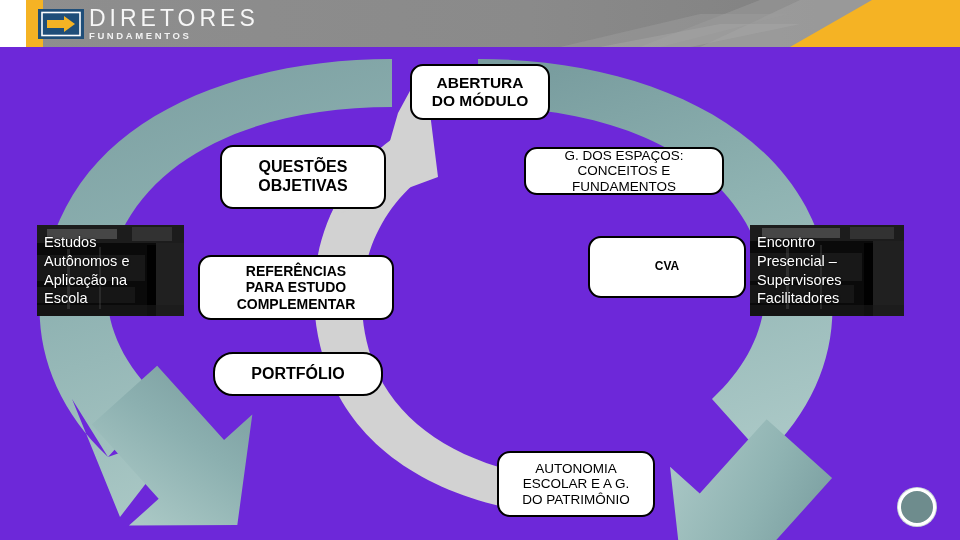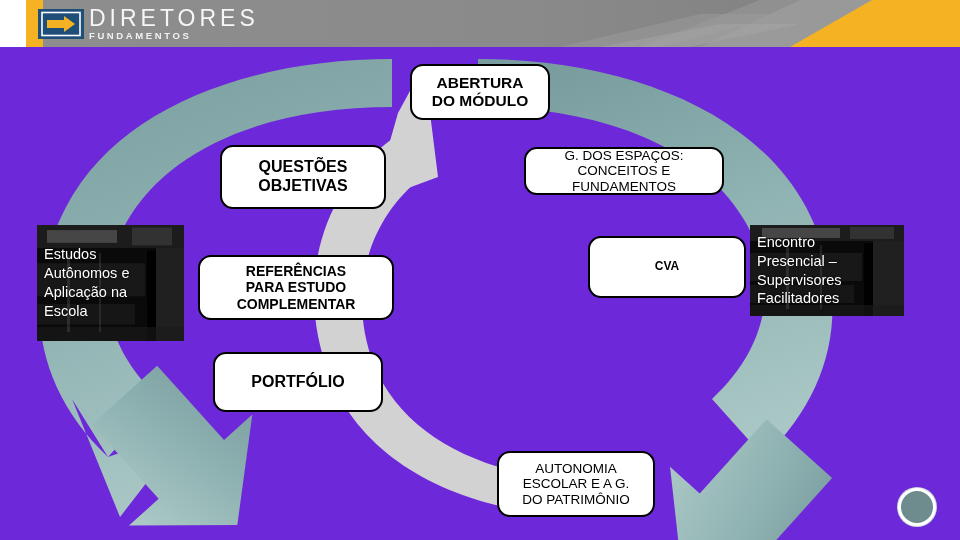--- a/index.html
+++ b/index.html
@@ -238,31 +238,31 @@
     </div>
 
     <div class="node bold" style="left:198px; top:208px; width:196px; height:65px; font-size:14px;">
       <span>REFERÊNCIAS<br>PARA ESTUDO<br>COMPLEMENTAR</span>
     </div>
 
     <div class="node bold" style="left:588px; top:189px; width:158px; height:62px; font-size:12px;">
       <span>CVA</span>
     </div>
 
-    <div class="node bold" style="left:213px; top:305px; width:170px; height:60px; font-size:16px;">
+    <div class="node bold" style="left:213px; top:305px; width:170px; height:44px; font-size:16px;border-radius:20px;">
       <span>PORTFÓLIO</span>
     </div>
 
 
 
     <div class="node" style="left:497px; top:404px; width:158px; height:66px; font-size:13.5px;">
       <span>AUTONOMIA<br>ESCOLAR E A G.<br>DO PATRIMÔNIO</span>
     </div>
 
-    <div class="photo" style="left:37px; top:178px; width:147px; height:116px;">
+    <div class="photo" style="left:37px; top:178px; width:147px; height:91px;">
       <svg class="ph-bg" viewBox="0 0 147 91" preserveAspectRatio="none">
         <rect x="0" y="0" width="147" height="91" fill="#0a0a0a"></rect>
         <rect x="0" y="0" width="147" height="18" fill="#2b2b2b" opacity=".55"></rect>
         <rect x="10" y="4" width="70" height="10" fill="#7a7a7a" opacity=".45"></rect>
         <rect x="95" y="2" width="40" height="14" fill="#555" opacity=".4"></rect>
         <rect x="0" y="30" width="108" height="26" fill="#3a3a3a" opacity=".3"></rect>
         <rect x="110" y="20" width="9" height="71" fill="#000" opacity=".9"></rect>
         <rect x="119" y="18" width="28" height="73" fill="#4a4a4a" opacity=".35"></rect>
         <rect x="0" y="62" width="98" height="16" fill="#2e2e2e" opacity=".35"></rect>
         <rect x="0" y="80" width="147" height="11" fill="#1a1a1a" opacity=".6"></rect>

